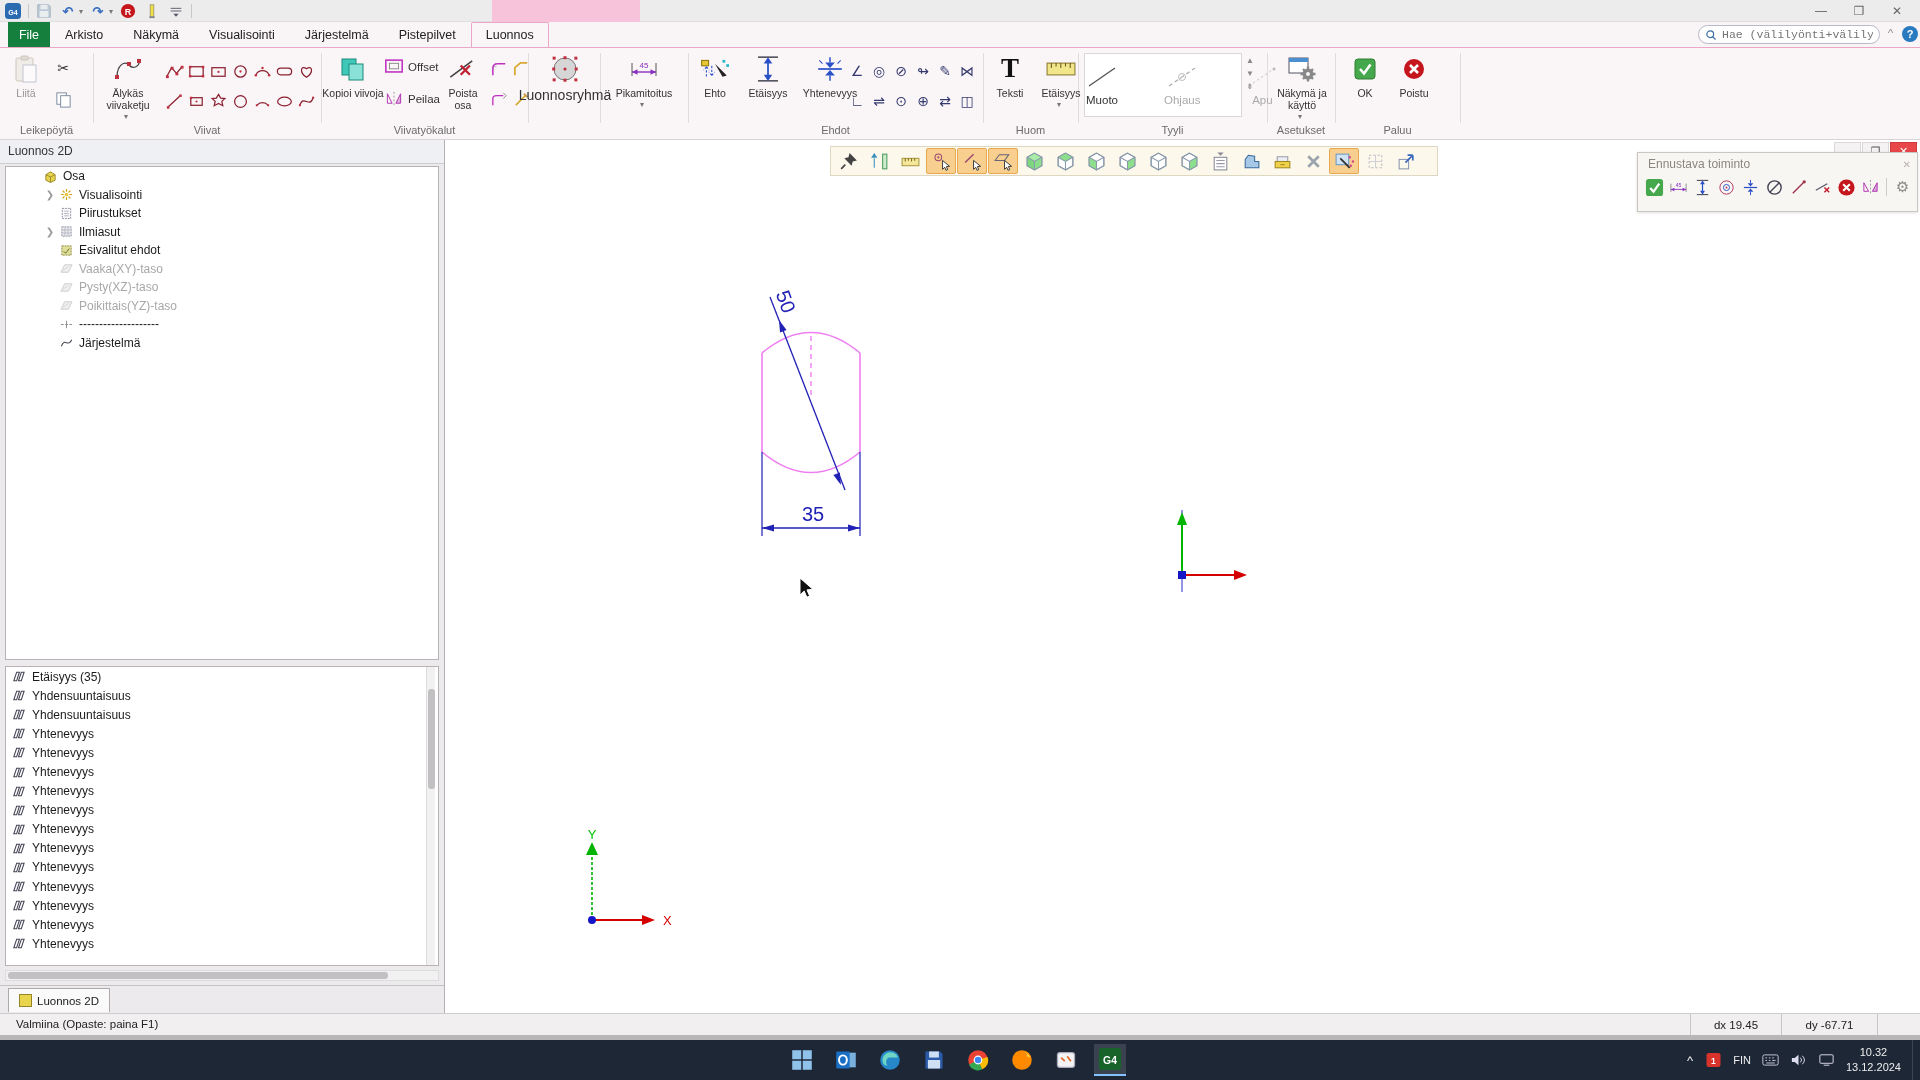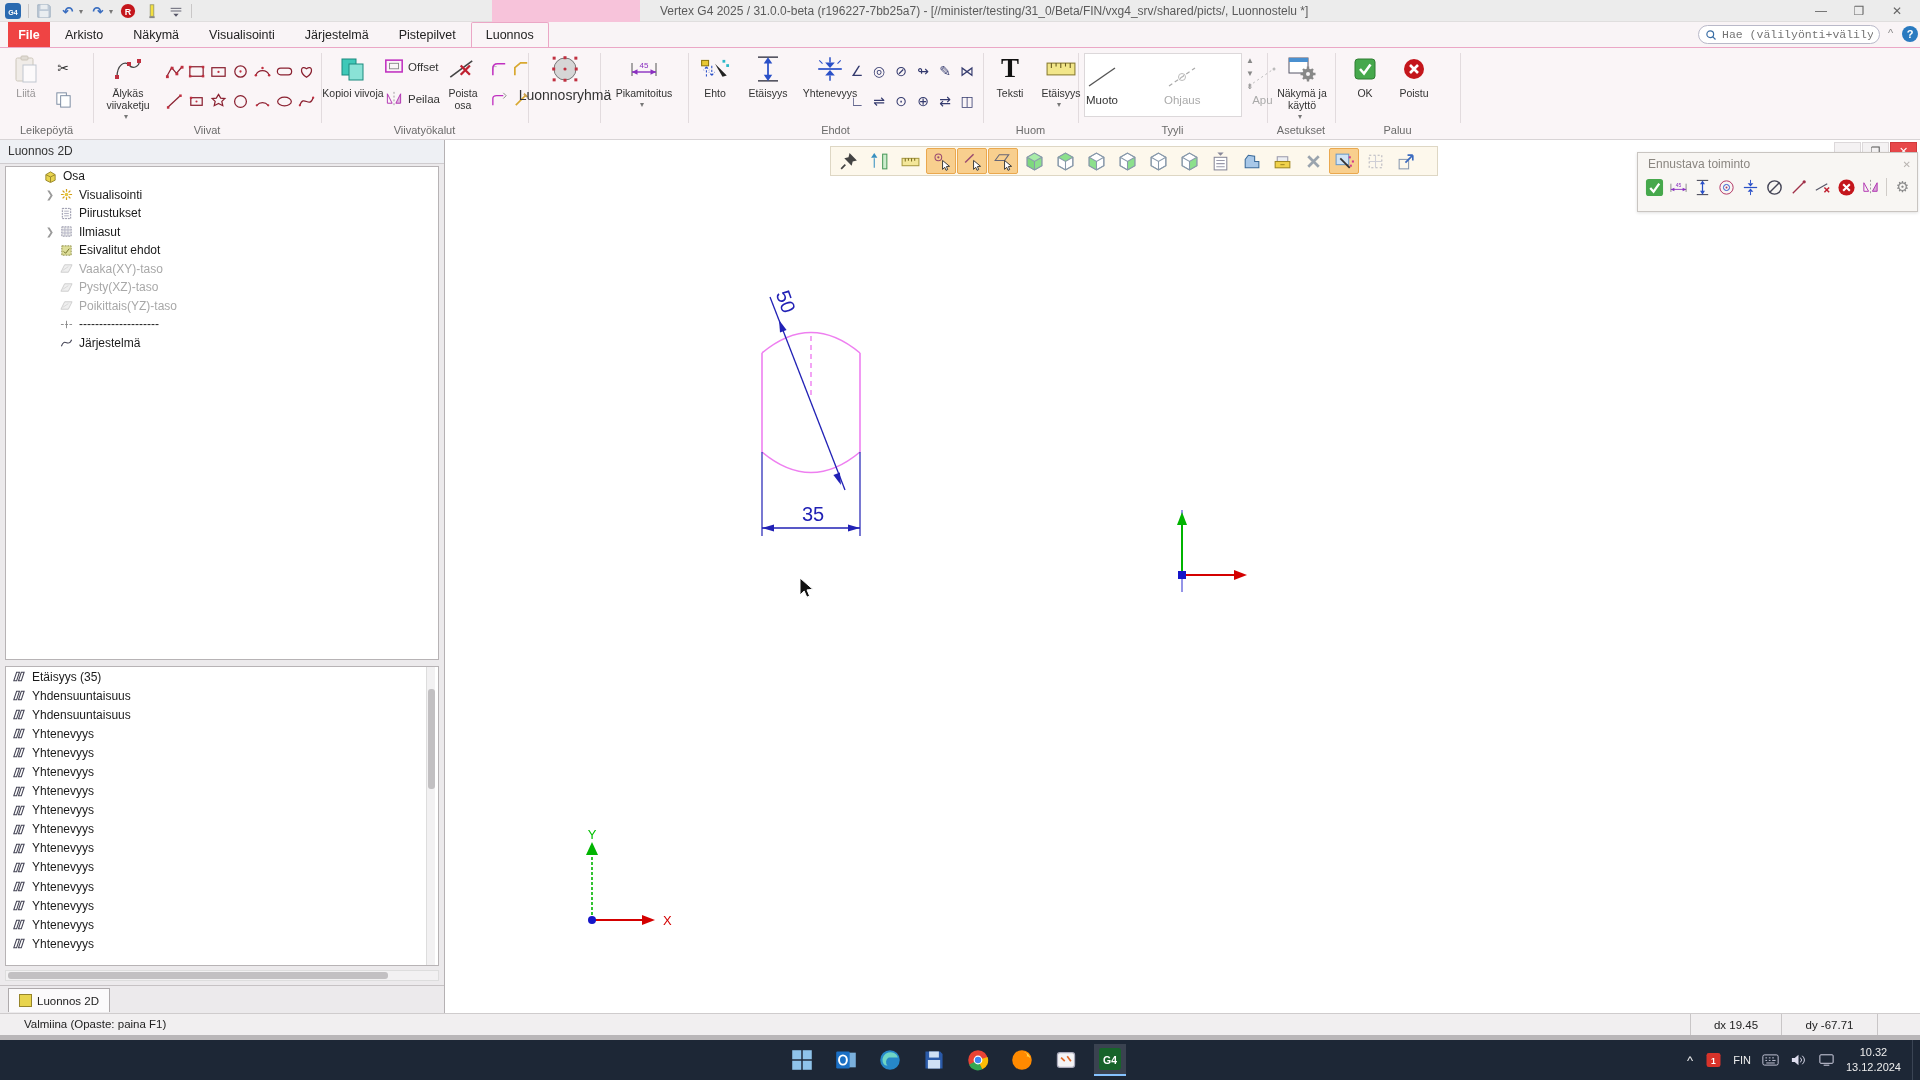--- a/index.html
+++ b/index.html
@@ -13,21 +13,21 @@
   .qico { width:18px; height:18px; display:flex; align-items:center; justify-content:center; font-size:13px; color:#3a6ea5; }
   .qico svg { width:16px; height:16px; }
   .caret { font-size:8px; color:#777; margin-left:-4px; }
   .title-pink { position:absolute; left:492px; top:0; width:148px; height:22px; background:#f7c3da; }
   .title-text { position:absolute; left:660px; top:0; height:22px; line-height:22px; font-size:12px; color:#5a5a5a; white-space:nowrap; }
   .win-controls { position:absolute; right:4px; top:0; display:flex; height:22px; }
   .wc { width:38px; height:22px; display:flex; align-items:center; justify-content:center; font-size:12px; color:#666; }
 
   
   .menubar { position:absolute; left:0; top:22px; width:1920px; height:25px; background:#f9f4f6; display:flex; align-items:stretch; }
-  .file-btn { margin-left:8px; width:42px; background:#ef4444; color:#fff; font-size:12.5px; display:flex; align-items:center; justify-content:center; cursor:default;font-weight:bold; }
+  .file-btn { margin-left:8px; width:42px; background:#15803d; color:#fff; font-size:12.5px; display:flex; align-items:center; justify-content:center; cursor:default; }
   .mi { padding:0 15px; font-size:12.5px; color:#222; display:flex; align-items:center; }
   .mtab { padding:0 14px; font-size:12.5px; color:#222; display:flex; align-items:center; background:#faf5f7; border:1px solid #eba7c6; border-bottom:none; border-radius:2px 2px 0 0; }
   .search-wrap { position:absolute; left:1698px; top:3px; width:182px; height:19px; background:#fff; border:1px solid #b9b9c9; border-radius:10px; display:flex; align-items:center; padding:0 6px; gap:5px; }
   .search-wrap svg { width:12px; height:12px; flex:none; }
   .search-wrap input { border:none; outline:none; width:100%; font-size:11.5px; color:#444; background:transparent; font-family:Liberation Mono, monospace; }
   .mb-chevron { position:absolute; left:1888px; top:5px; font-size:11px; color:#888; }
   .help-btn { position:absolute; left:1902px; top:4px; width:16px; height:16px; border-radius:50%; background:#2a7ac0; color:#fff; font-size:11px; font-weight:bold; display:flex; align-items:center; justify-content:center; }
 
   
   .ribbon { position:absolute; left:0; top:47px; width:1920px; height:93px; background:#faf5f7; border-top:1px solid #eba7c6; border-bottom:1px solid #d8d4d6; }
@@ -90,21 +90,21 @@
   .pred-header { height:20px; display:flex; align-items:center; justify-content:space-between; padding:2px 6px 0 10px; font-size:12px; color:#8a8680; }
   .pred-close { font-size:10px; color:#b8b4b0; }
   .pred-icons { display:flex; align-items:center; padding:2px 4px 0 6px; gap:3px; }
   .pe { width:22px; height:24px; display:flex; align-items:center; justify-content:center; font-size:15px; color:#8a8a8a; }
   .pe svg { width:19px; height:19px; }
   .pe-sep { width:1px; height:18px; background:#d0ccc8; margin:0 2px; }
   .sketch-svg { position:absolute; left:0; top:0; }
 
   
   .statusbar { position:absolute; left:0; top:1013px; width:1920px; height:22px; background:#f1eff0; border-top:1px solid #cfcccd; font-size:11.5px; color:#222; }
-  .sb-msg { position:absolute; left:24px; top:4px; }
+  .sb-msg { position:absolute; left:16px; top:4px; }
   .sb-cell { position:absolute; top:0; height:22px; line-height:22px; text-align:center; border-left:1px solid #c9c6c7; }
   .strip { position:absolute; left:0; top:1035px; width:1920px; height:5px; background:#b9b6b8; }
 
   
   .taskbar { position:absolute; left:0; top:1040px; width:1920px; height:40px; background:#1d2736; }
   .tb-apps { position:absolute; left:786px; top:4px; display:flex; gap:12px; }
   .tba { width:32px; height:32px; display:flex; align-items:center; justify-content:center; }
   .tba svg { width:22px; height:22px; }
   .tba.active { background:rgba(255,255,255,.13); border-bottom:2px solid #86c2ff; }
   .tray { position:absolute; right:4px; top:0; height:40px; display:flex; align-items:center; gap:11px; color:#eee; }
@@ -153,21 +153,20 @@
         </span>
       <span class="qico">
           <svg viewBox="0 0 18 18">
             <path d="M3 6 h12 M3 9 h12" stroke="#556"></path>
             <path d="M6 12 h6 l-3 3.5z" fill="#556"></path>
           </svg>
         </span>
       <span class="sep"></span>
     </div>
     <div class="title-pink"></div>
-    <div class="title-text">Vertex G4 2025 / 31.0.0-beta (r196227-7bb25a7) - [//minister/testing/31_0/Beta/FIN/vxg4_srv/shared/picts/, Luonnostelu *]</div>
     <div class="win-controls">
       <span class="wc">—</span>
       <span class="wc">❐</span>
       <span class="wc">✕</span>
     </div>
   </div>
 
   <div class="menubar">
     <div class="file-btn">File</div>
     <div class="mi">Arkisto</div>

